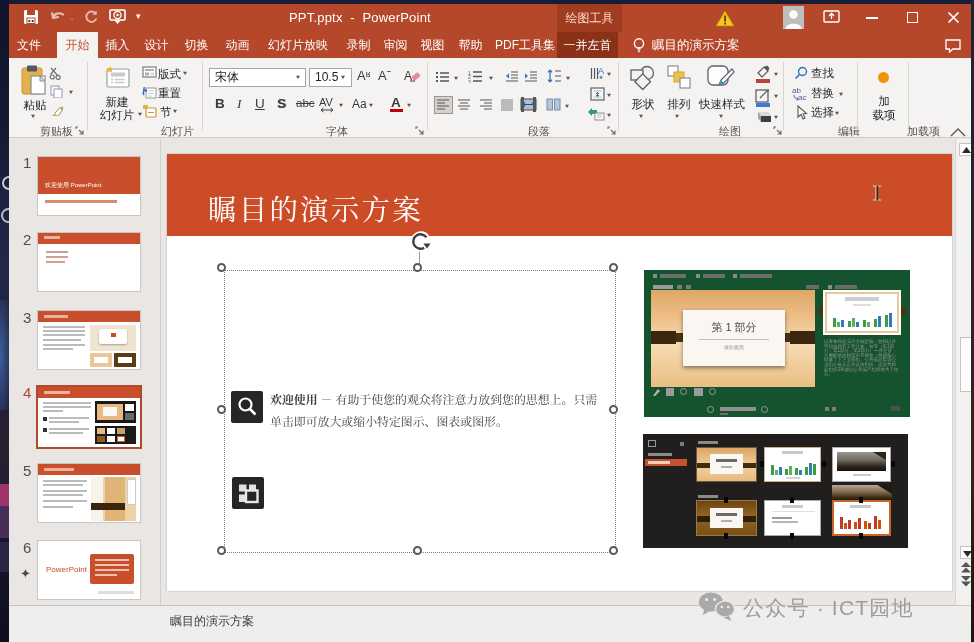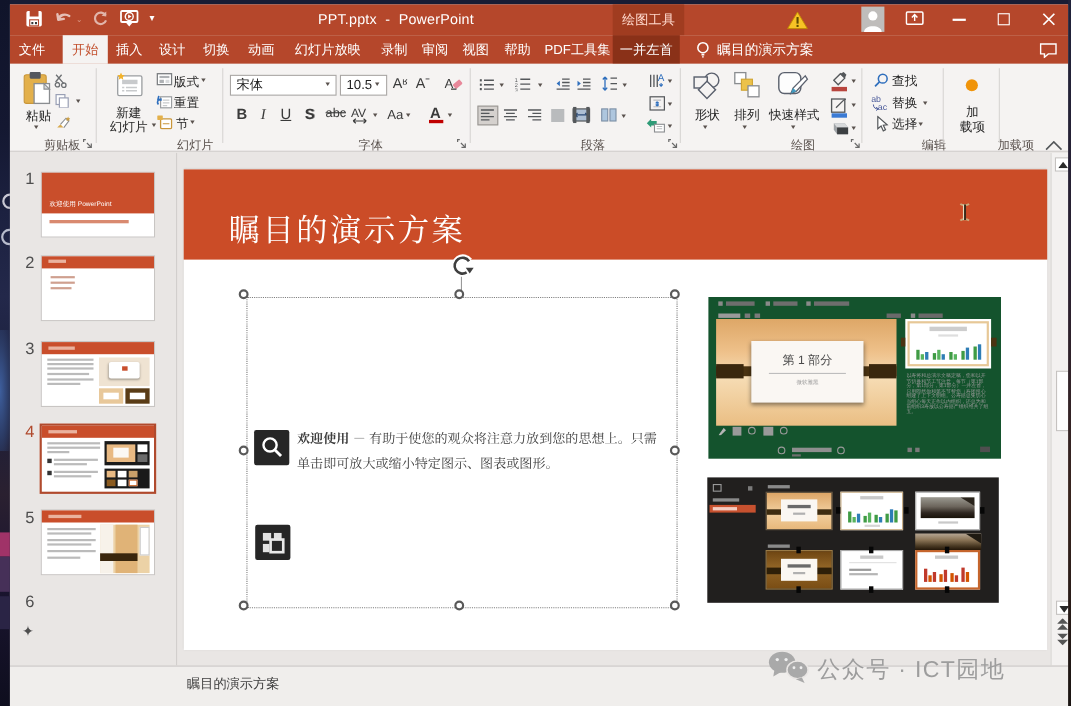--- a/index.html
+++ b/index.html
@@ -457,20 +457,30 @@
     <div class="abs" style="left:5px;top:36px;width:44px;height:2px;background:#bbb"></div>
     <div class="abs" style="left:5px;top:42px;width:30px;height:2px;background:#bbb"></div>
     <div class="abs" style="left:53px;top:13px;width:45px;height:44px;background:#ecd2a6">
       <div class="abs" style="left:0;top:0;width:12px;height:44px;background:#f7f2ea"></div>
       <div class="abs" style="left:14px;top:0;width:20px;height:44px;background:#e0b377"></div>
       <div class="abs" style="left:0px;top:26px;width:34px;height:7px;background:#3a260c"></div>
       <div class="abs" style="left:36px;top:2px;width:9px;height:26px;background:#fff;border:1px solid #ccc"></div>
     </div>
   </div>
 
+  <div class="thumb" style="top:401px">
+    <div class="abs" style="left:8px;top:24px;font-size:8px;color:#c94e2b">PowerPoint</div>
+    <div class="abs" style="left:52px;top:13px;width:44px;height:30px;background:#c94e2b;border-radius:2px">
+      <div class="abs" style="left:5px;top:5px;width:34px;height:2px;background:#f2c0ae"></div>
+      <div class="abs" style="left:5px;top:10px;width:34px;height:2px;background:#f2c0ae"></div>
+      <div class="abs" style="left:5px;top:15px;width:34px;height:2px;background:#f2c0ae"></div>
+      <div class="abs" style="left:5px;top:20px;width:22px;height:2px;background:#f2c0ae"></div>
+    </div>
+    <div class="abs" style="left:60px;top:50px;width:36px;height:3px;background:#ddd"></div>
+  </div>
 </div>
 <div class="abs" id="scroll">
   <div class="abs" style="left:3px;top:4px;width:13px;height:13px;background:#fff;border:1px solid #c5c2c0"></div>
     <svg class="abs" style="left:6px;top:8px" width="9" height="6" viewBox="0 0 9 6">
       <path d="M4.5 0 L9 6 L0 6 Z" fill="#2a2a2a"></path>
     </svg>
   <div class="abs" style="left:4px;top:198px;width:12px;height:55px;background:#fdfdfd;border:1px solid #c5c2c0"></div>
   <div class="abs" style="left:4px;top:407px;width:13px;height:13px;background:#fff;border:1px solid #c5c2c0"></div>
   <svg class="abs" style="left:7px;top:412px" width="9" height="6" viewBox="0 0 9 6">
       <path d="M4.5 6 L9 0 L0 0 Z" fill="#2a2a2a"></path>

